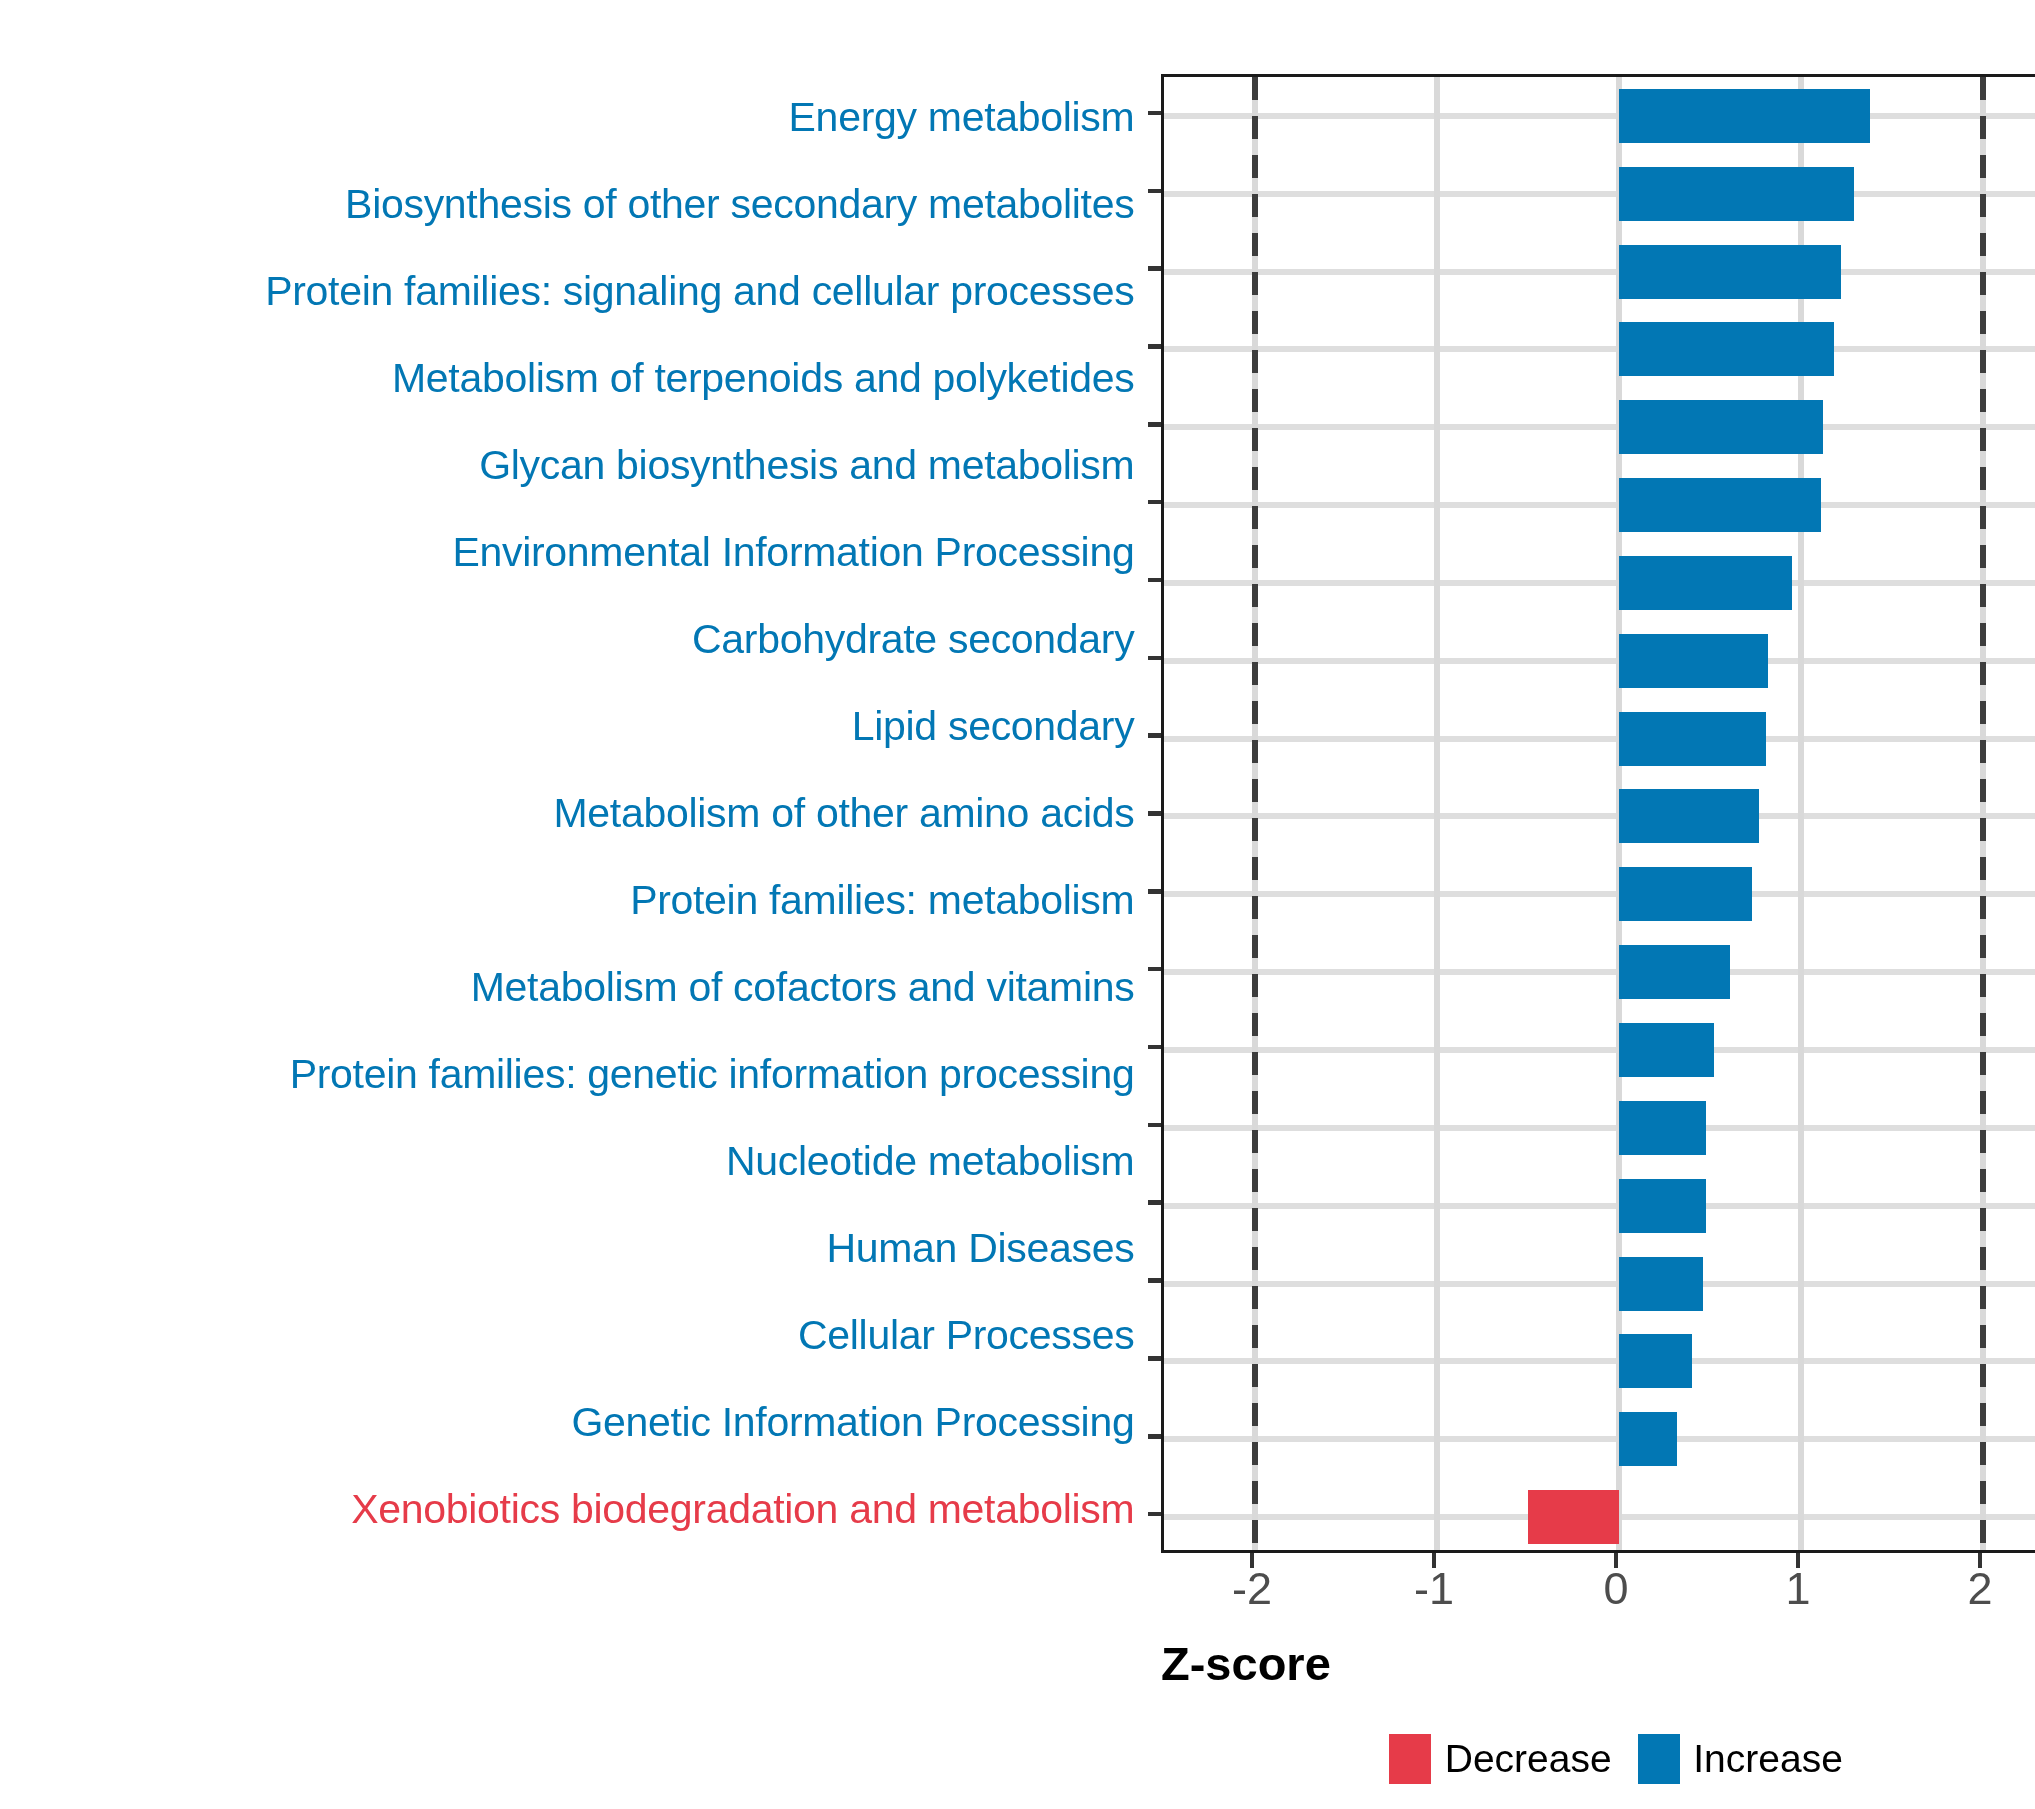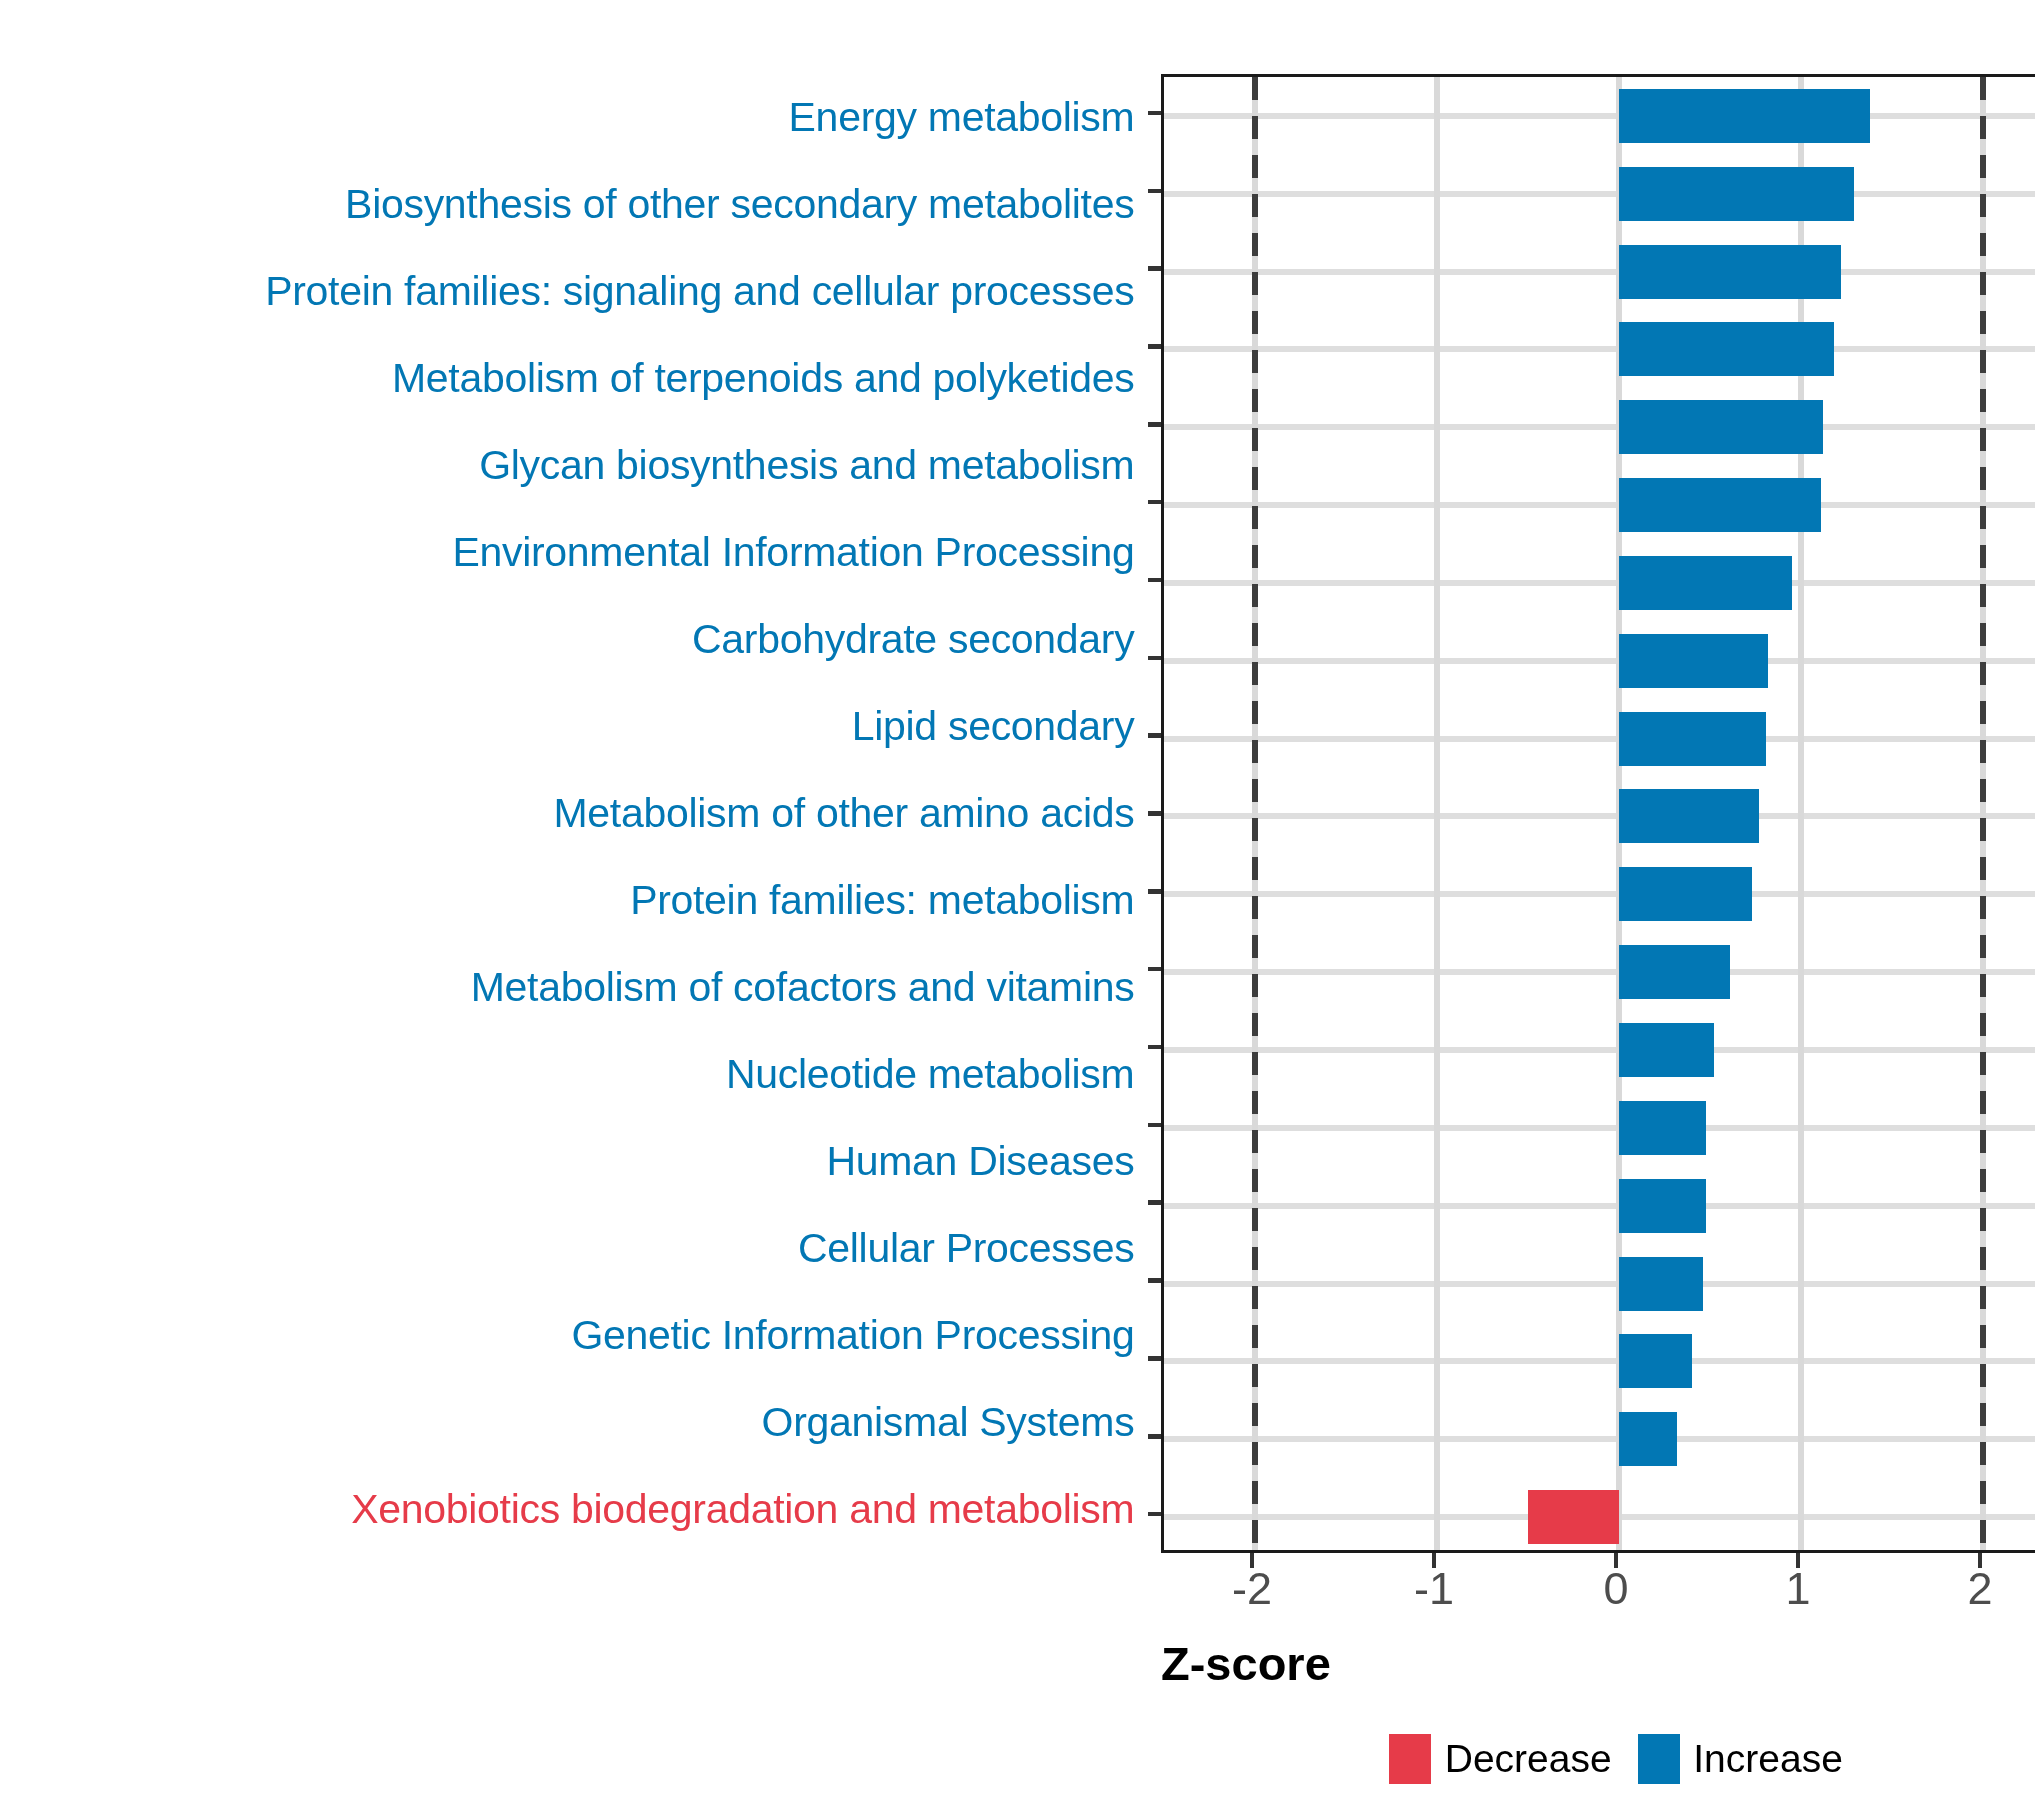--- a/index.html
+++ b/index.html
@@ -167,33 +167,33 @@
       <div class="cat-row">
         <span class="cat-label up">Metabolism of other amino acids</span>
       </div>
       <div class="cat-row">
         <span class="cat-label up">Protein families: metabolism</span>
       </div>
       <div class="cat-row">
         <span class="cat-label up">Metabolism of cofactors and vitamins</span>
       </div>
       <div class="cat-row">
+        <span class="cat-label up">Protein families: genetic information processing</span>
+      </div>
+      <div class="cat-row">
         <span class="cat-label up">Nucleotide metabolism</span>
       </div>
       <div class="cat-row">
         <span class="cat-label up">Human Diseases</span>
       </div>
       <div class="cat-row">
         <span class="cat-label up">Cellular Processes</span>
       </div>
       <div class="cat-row">
         <span class="cat-label up">Genetic Information Processing</span>
-      </div>
-      <div class="cat-row">
-        <span class="cat-label up">Organismal Systems</span>
       </div>
       <div class="cat-row">
         <span class="cat-label down">Xenobiotics biodegradation and metabolism</span>
       </div>
     </div>
   <div id="cat-ticks">
       <div class="tick-row">
         <div class="tick-mark"></div>
       </div>
       <div class="tick-row">

